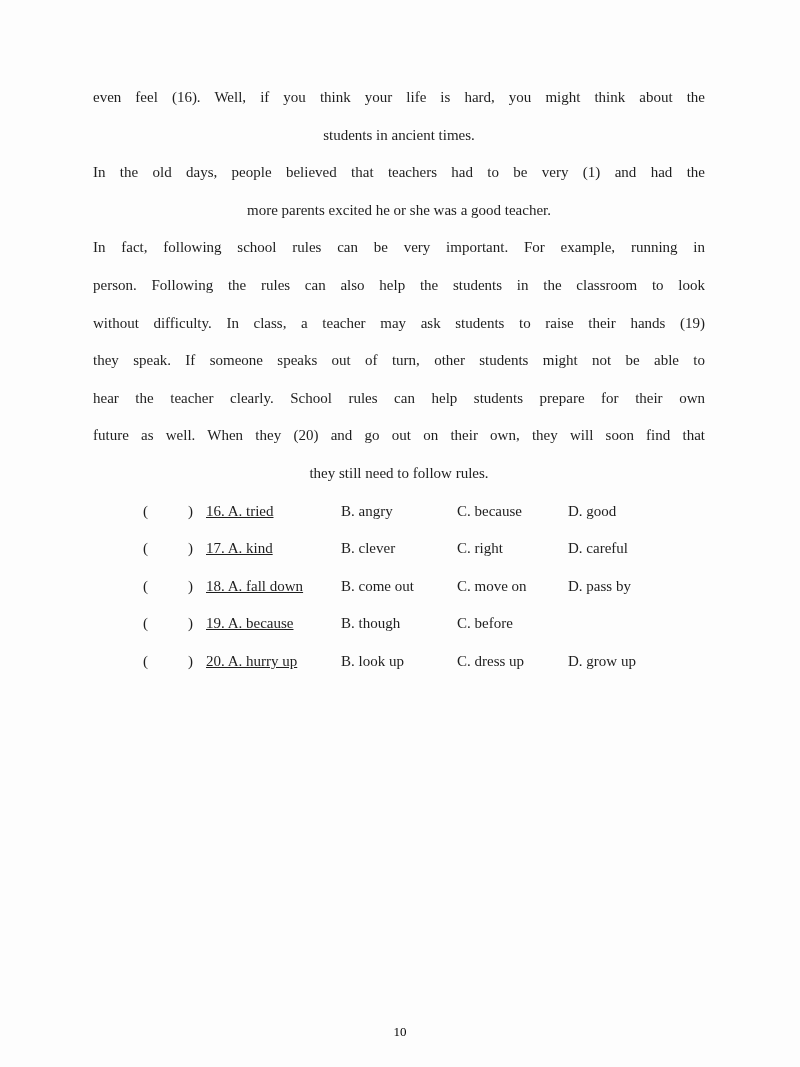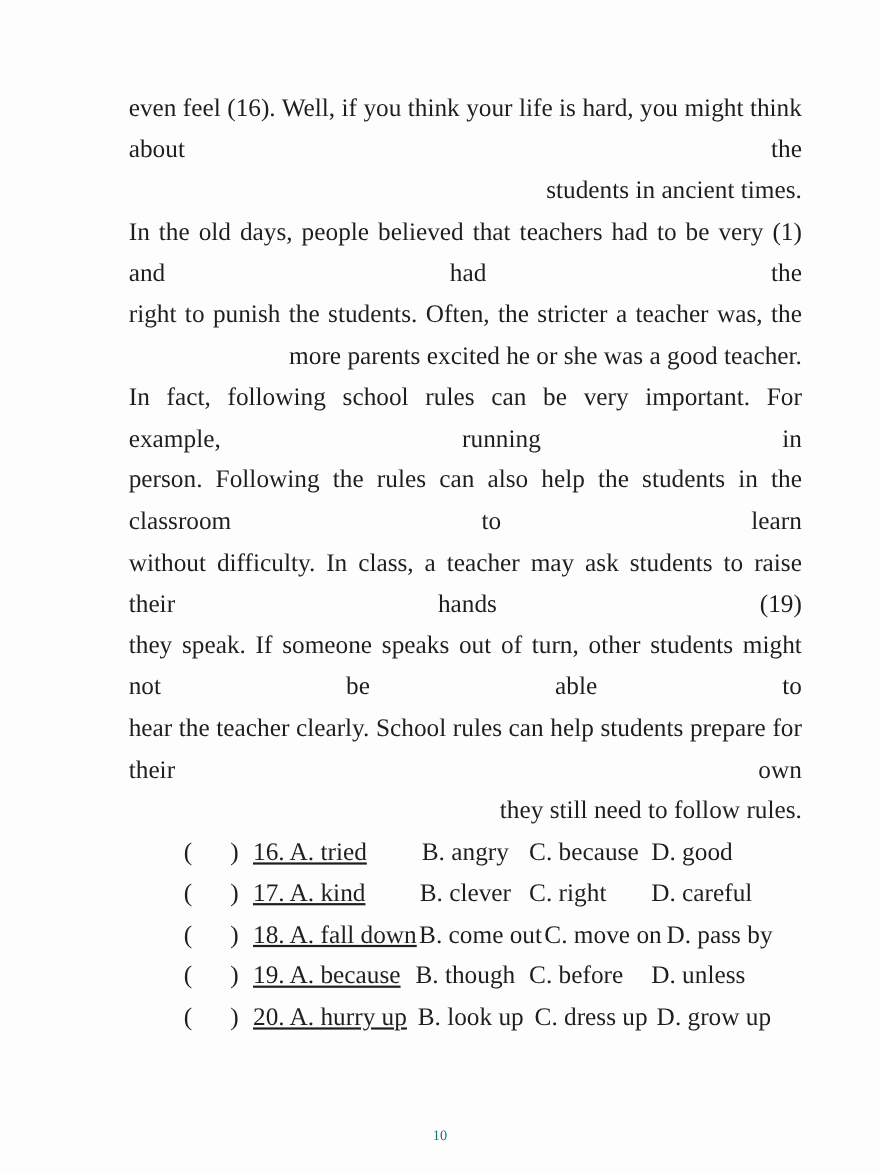--- a/index.html
+++ b/index.html
@@ -14,26 +14,25 @@
     background: #fdfdfd;
     color: #1e1e1e;
     font-family: "Liberation Serif", "DejaVu Serif", serif;
     overflow: hidden;
   }
   .content {
     position: absolute;
     left: 93px;
     top: 79px;
     width: 612px;
-    font-size: 23px;
+    font-size: 15px;
     line-height: 37.6px;
-    margin-left: 24px;
   }
   .ln {
-    text-align: right;
+    text-align: center;
     min-height: 37.6px;
   }
   .jf {
     text-align: justify;
     text-align-last: justify;
   }
   .questions {
     margin-top: 0;
   }
   .qrow {
@@ -45,53 +44,53 @@
     white-space: nowrap;
   }
   .paren {
     display: flex;
     justify-content: space-between;
     width: 50px;
     flex: 0 0 50px;
     margin-right: 13px;
   }
   .qcell-a { flex: 0 0 135px; text-decoration: underline; }
-  .qcell-b { flex: 0 0 116px; text-align: center; }
+  .qcell-b { flex: 0 0 116px; }
   .qcell-c { flex: 0 0 111px; }
   .qcell-d { flex: 1 1 auto; }
   .pagenum {
     position: absolute;
     left: 0;
     right: 0;
     bottom: 27px;
     text-align: center;
     font-size: 13px;
     line-height: 16px;
-    color: #0f766e;
+    color: #000000;
   }
 </style>
 </head>
 <body>
 
 <div class="page">
 
   <div class="content">
 
     <div class="ln jf">even feel (16). Well, if you think your life is hard, you might think about the</div>
     <div class="ln">students in ancient times.</div>
 
     <div class="ln jf">In the old days, people believed that teachers had to be very (1) and had the</div>
-    <div class="ln jf">right to punish the students. Often, the stricter a teacher was, the</div>
     <div class="ln">more parents excited he or she was a good teacher.</div>
 
     <div class="ln jf">In fact, following school rules can be very important. For example, running in</div>
-    <div class="ln jf">person. Following the rules can also help the students in the classroom to learn</div>
+    <div class="ln jf">person. Following the rules can also help the students in the classroom to look</div>
     <div class="ln jf">without difficulty. In class, a teacher may ask students to raise their hands (19)</div>
     <div class="ln jf">they speak. If someone speaks out of turn, other students might not be able to</div>
     <div class="ln jf">hear the teacher clearly. School rules can help students prepare for their own</div>
+    <div class="ln jf">future as well. When they (20) and go out on their own, they will soon find that</div>
     <div class="ln">they still need to follow rules.</div>
 
     <div class="questions">
 
       <div class="qrow">
         <span class="paren">
           <span>(</span>
           <span>)</span>
         </span>
         <span class="qcell-a">16. A. tried</span>
@@ -123,21 +122,20 @@
       </div>
 
       <div class="qrow">
         <span class="paren">
           <span>(</span>
           <span>)</span>
         </span>
         <span class="qcell-a">19. A. because</span>
         <span class="qcell-b">B. though</span>
         <span class="qcell-c">C. before</span>
-        <span class="qcell-d">D. unless</span>
       </div>
 
       <div class="qrow">
         <span class="paren">
           <span>(</span>
           <span>)</span>
         </span>
         <span class="qcell-a">20. A. hurry up</span>
         <span class="qcell-b">B. look up</span>
         <span class="qcell-c">C. dress up</span>

